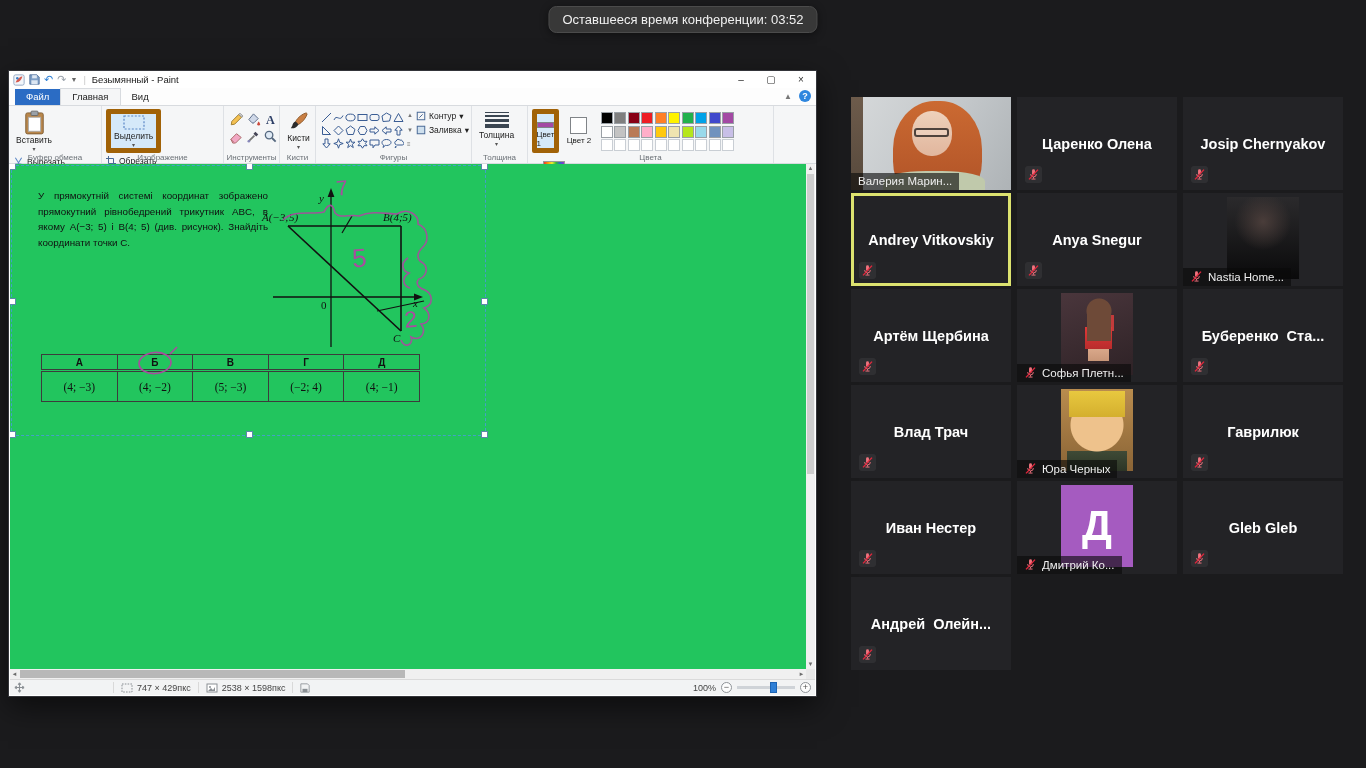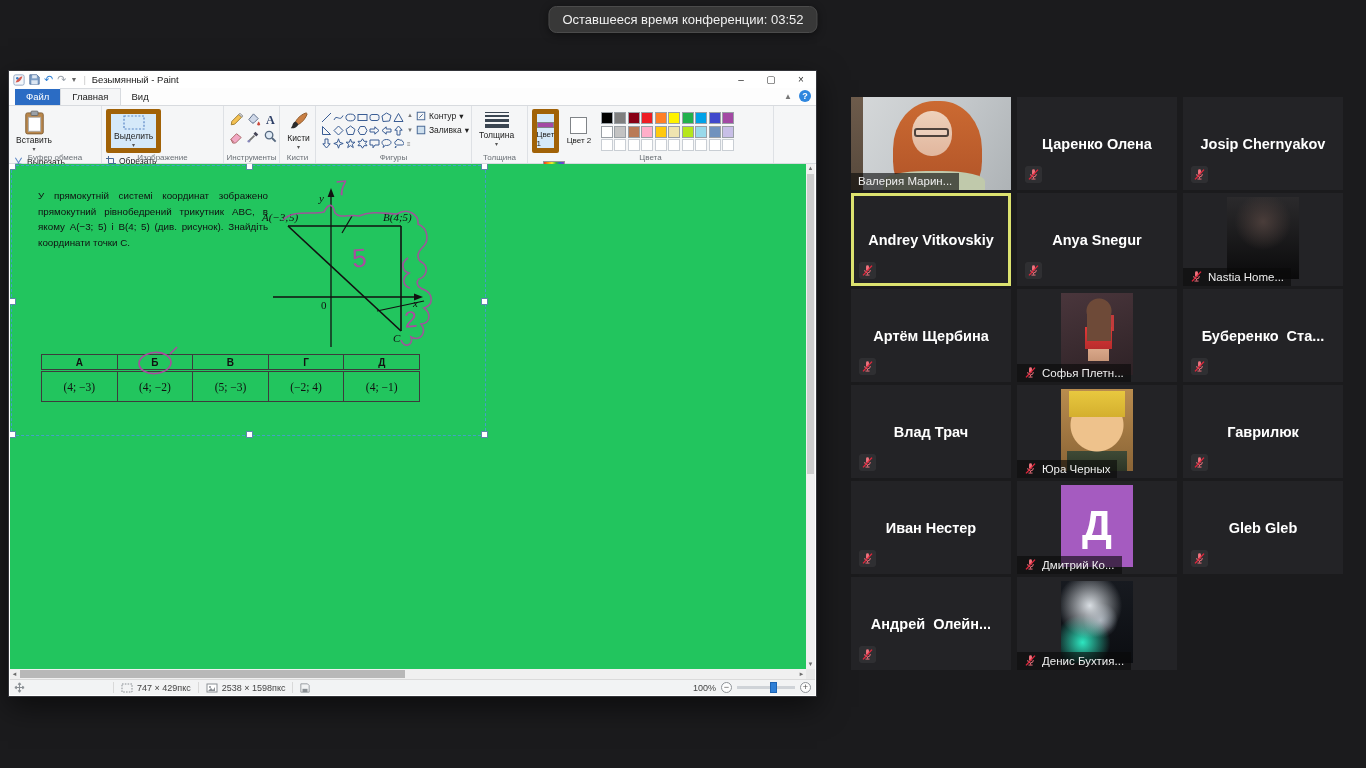--- a/index.html
+++ b/index.html
@@ -853,29 +853,14 @@
         <span class="mic-badge">
           <svg viewBox="0 0 16 16" width="13" height="13">
             <rect x="6.2" y="1.5" width="3.6" height="7" rx="1.8" fill="#f0737e"></rect>
             <path d="M4.5 7.5a3.5 3.5 0 0 0 7 0" fill="none" stroke="#f0737e" stroke-width="1.2"></path>
             <line x1="8" y1="11.2" x2="8" y2="13" stroke="#f0737e" stroke-width="1.2"></line>
             <line x1="5.5" y1="13.6" x2="10.5" y2="13.6" stroke="#f0737e" stroke-width="1.2"></line>
             <line x1="2.5" y1="14" x2="13.5" y2="2" stroke="#e3273d" stroke-width="1.7"></line>
           </svg>
         </span>
       </div>
-      <div class="tile">
-        <div class="avatar anime-silver"></div>
-        <div class="chip">
-          <span class="mic-in">
-            <svg viewBox="0 0 16 16" width="13" height="13">
-              <rect x="6.2" y="1.5" width="3.6" height="7" rx="1.8" fill="#f0737e"></rect>
-              <path d="M4.5 7.5a3.5 3.5 0 0 0 7 0" fill="none" stroke="#f0737e" stroke-width="1.2"></path>
-              <line x1="8" y1="11.2" x2="8" y2="13" stroke="#f0737e" stroke-width="1.2"></line>
-              <line x1="5.5" y1="13.6" x2="10.5" y2="13.6" stroke="#f0737e" stroke-width="1.2"></line>
-              <line x1="2.5" y1="14" x2="13.5" y2="2" stroke="#e3273d" stroke-width="1.7"></line>
-            </svg>
-          </span>
-          <span>Денис Бухтия...</span>
-        </div>
-      </div>
     </div>
 </div>
 
 </body></html>

